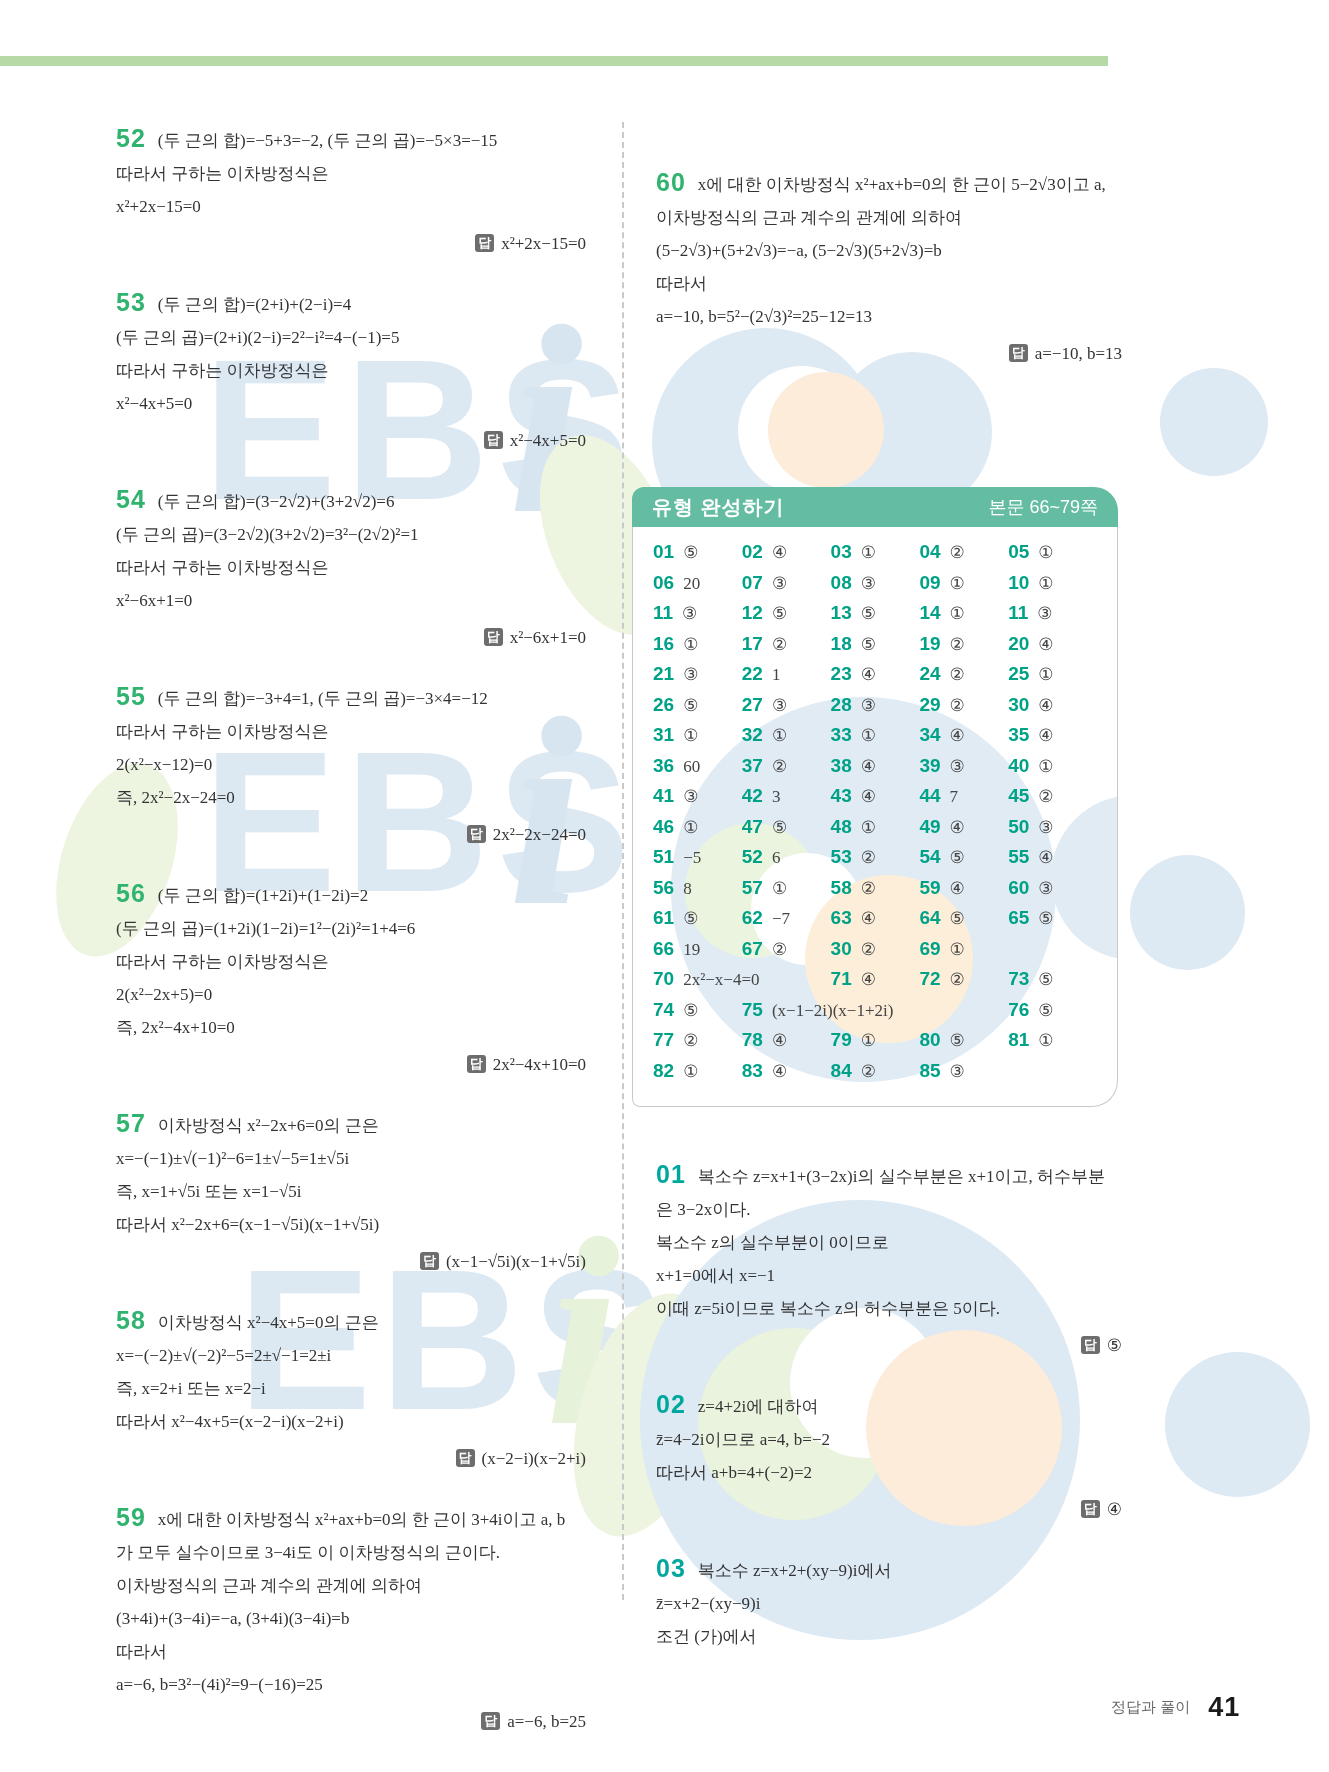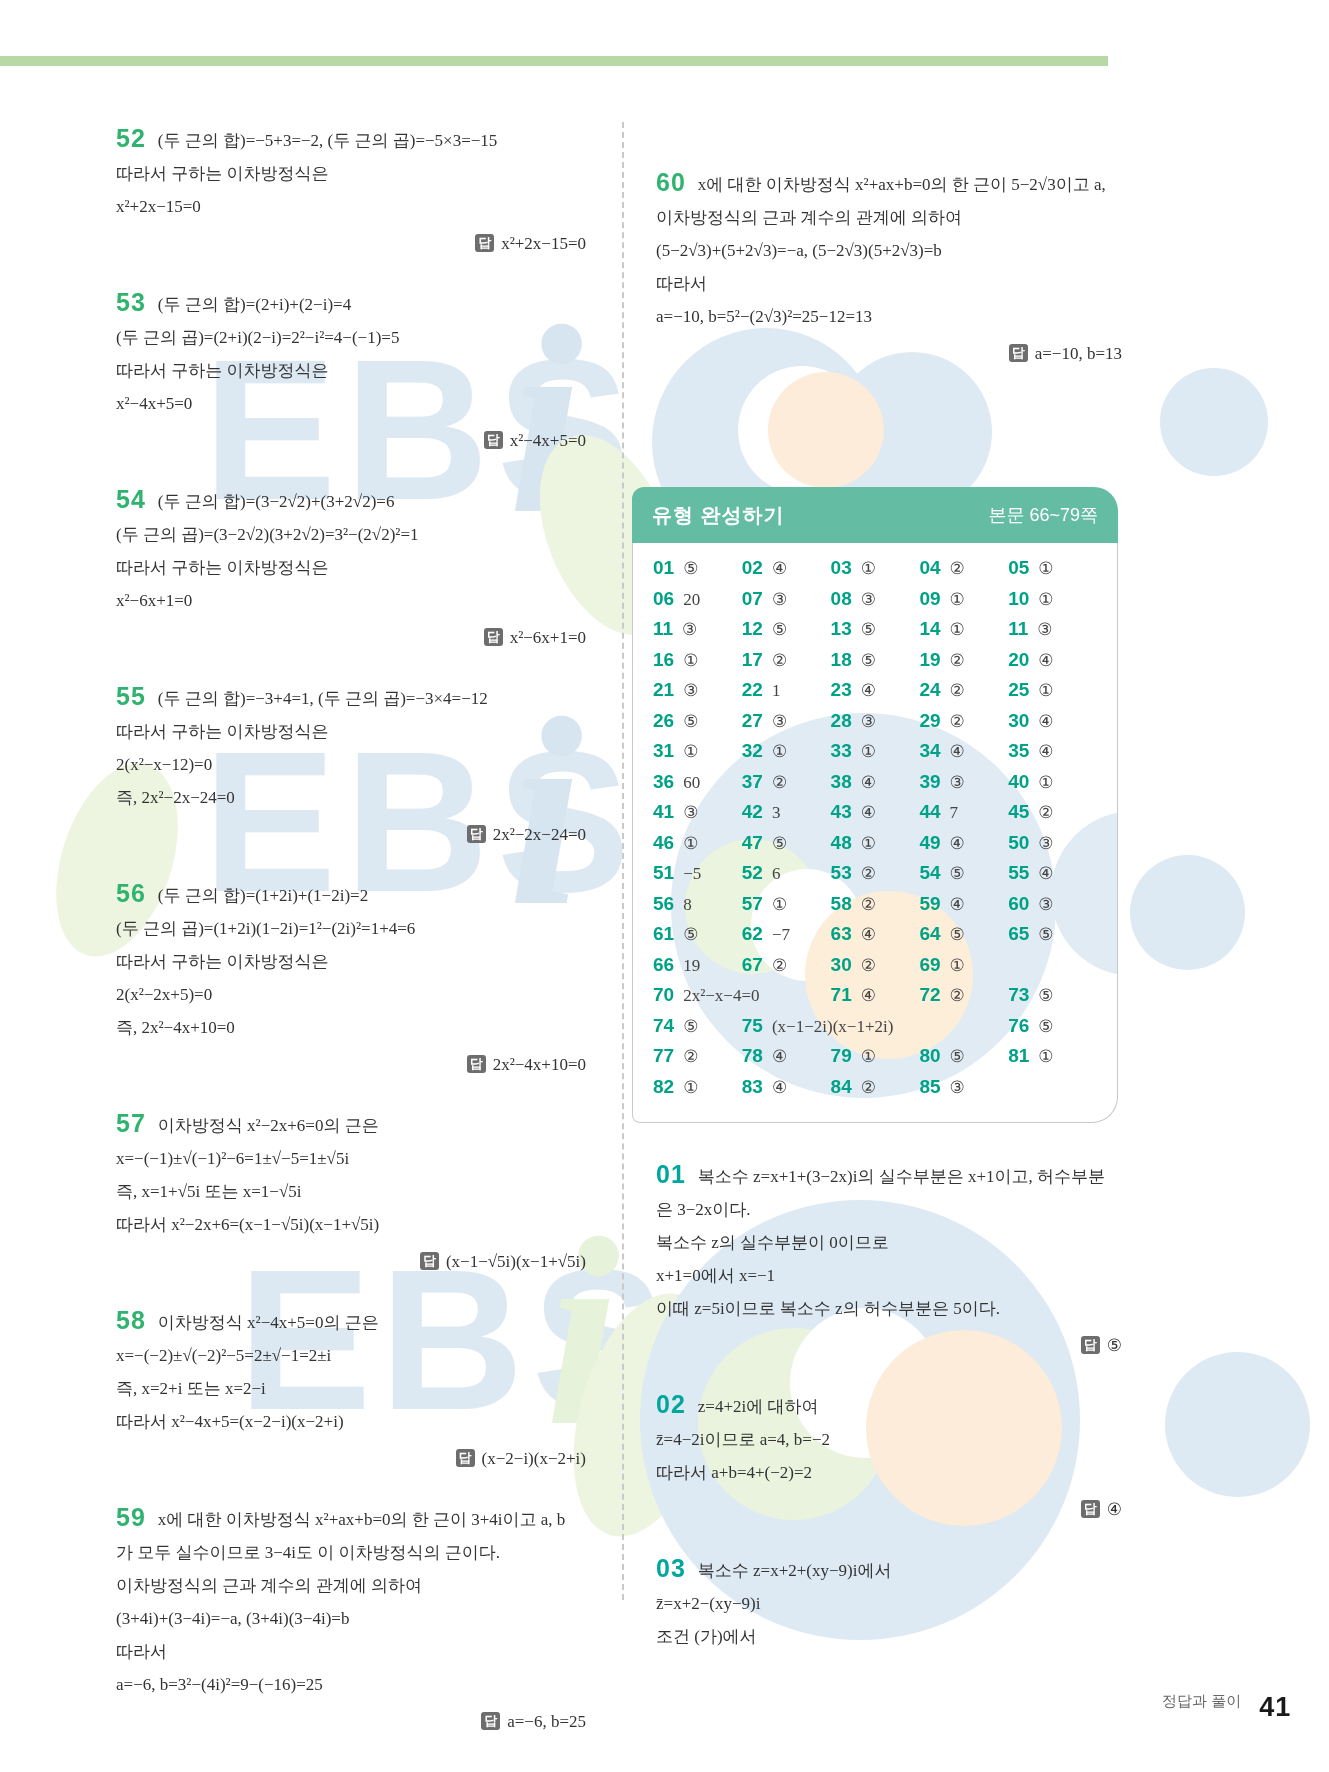--- a/index.html
+++ b/index.html
@@ -16,21 +16,21 @@
   }
   .wm-it{
     font-family:"Liberation Serif",serif;font-style:italic;font-weight:bold;
     font-size:270px;line-height:240px;color:#d7e5f1;
   }
   .wm-it.green{color:#e6f2d9;}
   .wm-leaf{background:#edf5e1;border-radius:50%;}
   
   .topbar{position:absolute;left:0;top:56px;width:1108px;height:10px;background:#b6d9a6;z-index:3;}
   .divider{position:absolute;left:622px;top:122px;height:1478px;width:0;border-left:2px dashed #c9c9c9;z-index:1;}
-  .footer{position:absolute;left:1162px;top:1692px;display:flex;align-items:flex-start;gap:18px;z-index:3;}
+  .footer{position:absolute;left:1111px;top:1692px;display:flex;align-items:center;gap:18px;z-index:3;}
   .footer-label{font-size:15px;color:#666;}
   .footer-page{font-size:27px;font-weight:bold;color:#1a1a1a;letter-spacing:1px;}
   
   .col{position:absolute;z-index:2;}
   #left-col{left:116px;top:122px;width:470px;}
   #right-top{left:656px;top:138px;width:466px;margin-top:28px;}
   #right-bottom{left:656px;top:1158px;width:466px;}
   .problem{margin-bottom:29px;}
   .pline{font-family:"Liberation Serif",serif;font-size:17px;line-height:33px;color:#333;}
   .pnum{
@@ -43,21 +43,21 @@
   .badge{
     display:inline-block;background:#6d6d6d;color:#fff;font-size:13px;font-weight:bold;
     font-family:"Liberation Sans",sans-serif;line-height:18px;padding:0 3px;border-radius:3px;
     margin-right:7px;vertical-align:2px;
   }
   .ansval{font-family:"Liberation Serif",serif;font-size:17px;color:#333;}
   
   .anstable{position:absolute;left:632px;top:487px;width:486px;z-index:2;}
   .at-head{
     background:#64bda2;border-radius:12px 24px 0 0;height:40px;display:flex;
-    justify-content:space-between;align-items:center;padding:8px 20px;color:#fff;
+    justify-content:space-between;align-items:center;padding:0 20px;color:#fff;
   }
   .at-title{font-size:20px;font-weight:bold;letter-spacing:1px;}
   .at-source{font-size:18px;}
   .at-body{
     position:relative;background:#fff;border:1.5px solid #c9c9c9;border-top:none;
     border-radius:0 0 26px 8px;padding:14px 20px 16px;overflow:hidden;
   }
   .at-grid{position:relative;z-index:1;display:grid;grid-template-columns:repeat(5,1fr);}
   .at-cell{display:flex;align-items:baseline;gap:9px;height:30.5px;white-space:nowrap;}
   .at-num{font-family:"Liberation Sans",sans-serif;font-weight:bold;font-size:19px;color:#00a287;}

